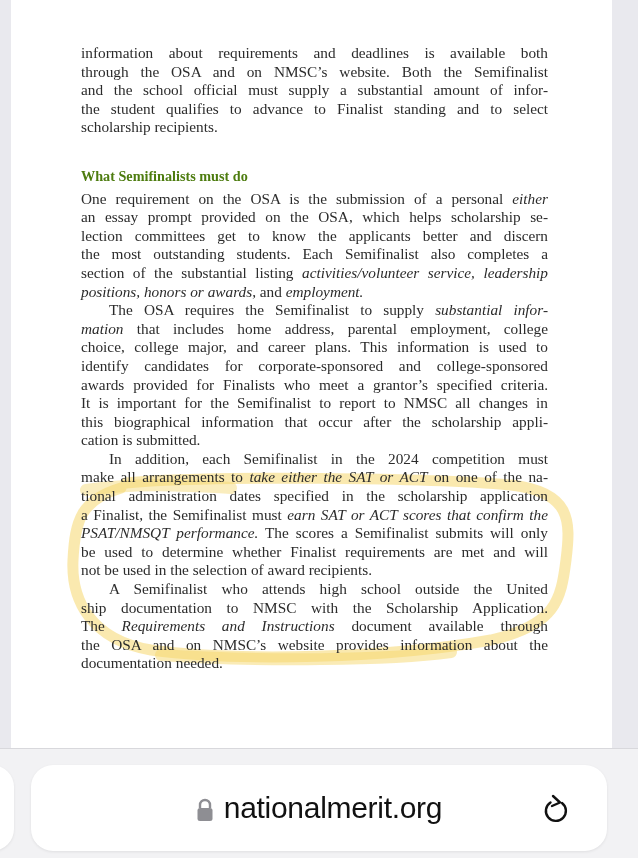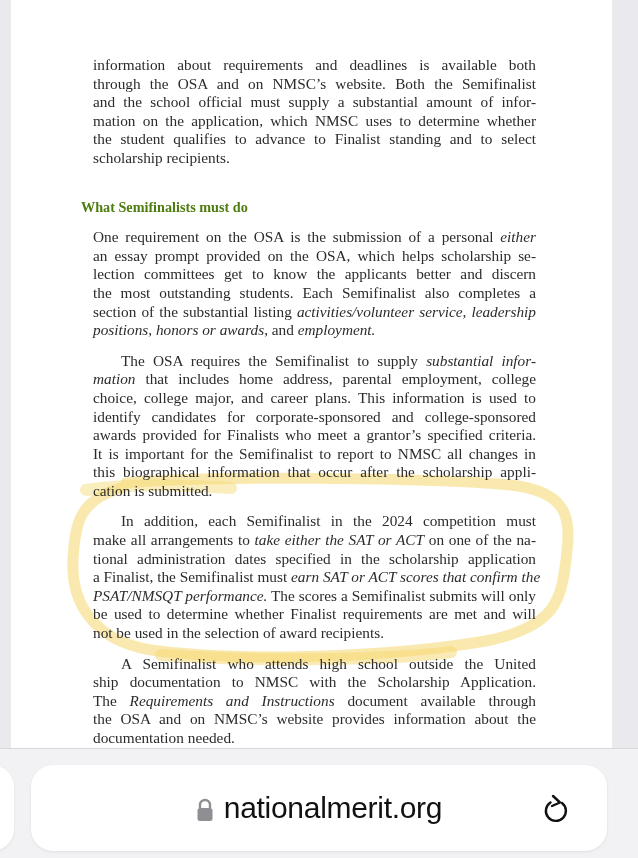--- a/index.html
+++ b/index.html
@@ -14,21 +14,21 @@
       overflow: hidden;
     }
     .text-col {
       position: absolute; left: 70px; top: 44px; width: 467px;
       color: #2b2b2b;
       font-size: 15.3px;
       line-height: 18.6px;
       text-align: justify;
       hyphens: manual;
     }
-    .text-col p { margin: 12px; }
+    .text-col p { margin: 0; }
     .heading {
       font-weight: bold; font-size: 14.2px; margin: 30px 0 4px 0 !important;
       color: #4d7c0f;
     }
     .line { display: block; text-align: justify; text-align-last: justify; white-space: nowrap; }
     .line.last { text-align-last: left; }
     .line.ind { padding-left: 28px; }
     em { font-style: italic; }
     .hl-svg { position: absolute; left: 0; top: 0; width: 601px; height: 760px; pointer-events: none; }
     .bottom-bar {
@@ -64,21 +64,20 @@
     <path d="M115,483 C200,475 420,478 500,485 C560,492 560,520 555,560 C550,600 545,625 480,640 C380,658 230,662 140,650 C80,640 60,600 62,560 C64,520 70,500 110,488" fill="none" stroke="#f5d76e" stroke-opacity="0.55" stroke-width="11" stroke-linecap="round"></path>
     <path d="M75,490 C120,483 170,485 220,488" fill="none" stroke="#f5d76e" stroke-opacity="0.45" stroke-width="12" stroke-linecap="round"></path>
     <path d="M150,655 C250,662 380,660 440,652" fill="none" stroke="#f5d76e" stroke-opacity="0.5" stroke-width="12" stroke-linecap="round"></path>
   </svg>
 
   <div class="text-col">
     <p>
       <span class="line">information about requirements and deadlines is available both</span>
       <span class="line">through the OSA and on NMSC’s website. Both the Semifinalist</span>
       <span class="line">and the school official must supply a substantial amount of infor-</span>
-      <span class="line">mation on the application, which NMSC uses to determine whether</span>
       <span class="line">the student qualifies to advance to Finalist standing and to select</span>
       <span class="line last">scholarship recipients.</span>
     </p>
 
     <p class="heading">What Semifinalists must do</p>
 
     <p>
       <span class="line"><span>One requirement on the OSA is the submission of a personal </span><em>either</em></span>
       <span class="line">an essay prompt provided on the OSA, which helps scholarship se-</span>
       <span class="line">lection committees get to know the applicants better and discern</span>

